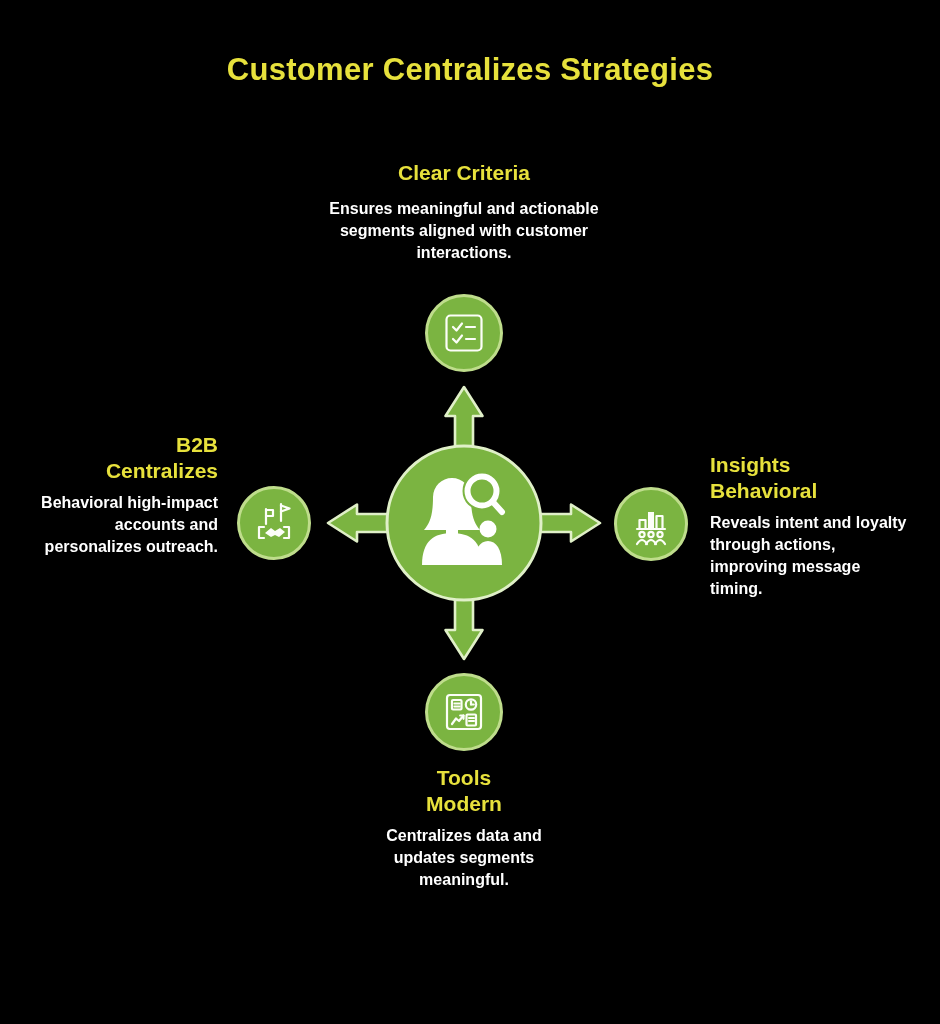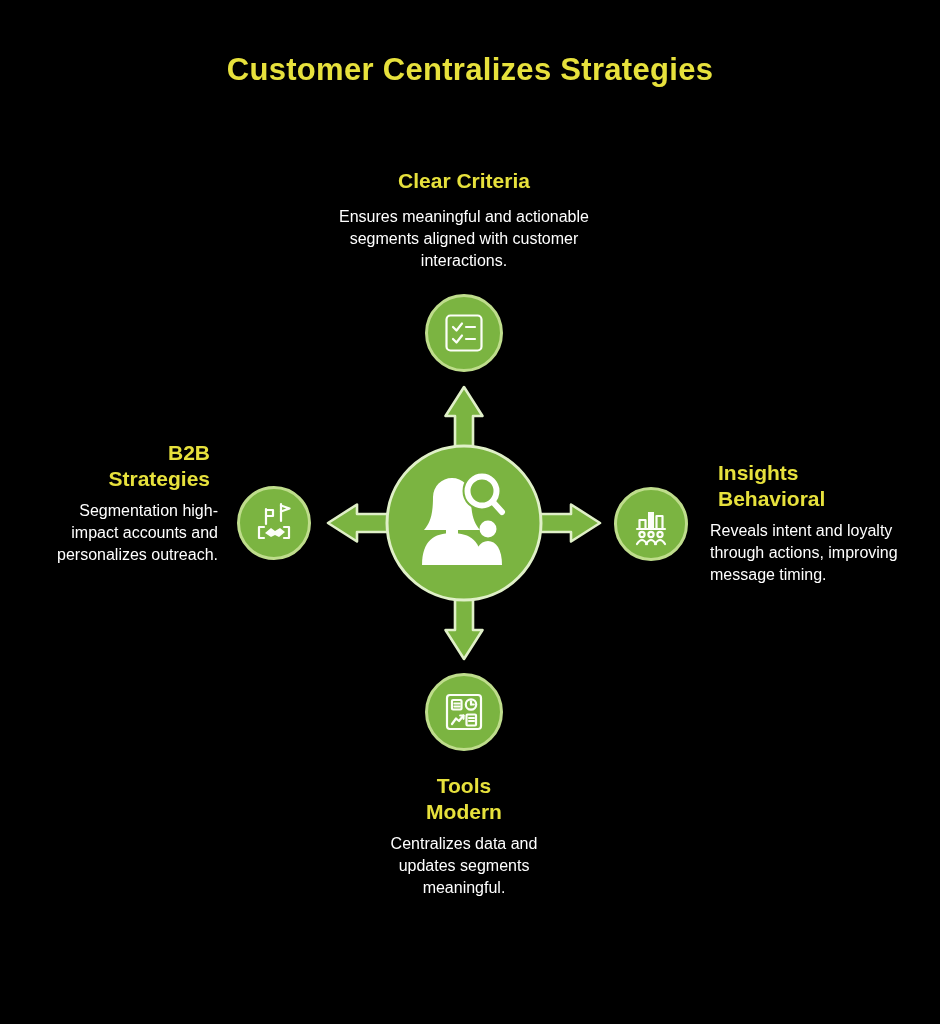--- a/index.html
+++ b/index.html
@@ -6,23 +6,23 @@
   .canvas {
     position:relative; width:940px; height:1024px; background:#000000;
     font-family:"Liberation Sans", sans-serif; overflow:hidden;
   }
   .title {
     position:absolute; top:52px; left:0; width:100%; margin:0;
     text-align:center; color:#E7E13C; font-size:31px; font-weight:bold;
     letter-spacing:0.3px;
   }
   .block { position:absolute; }
-  .heading { margin:8px; color:#E7E13C; font-size:21px; font-weight:bold; line-height:26px; }
+  .heading { margin:0; color:#E7E13C; font-size:21px; font-weight:bold; line-height:26px; }
   .h-line { display:block; }
-  .desc { margin:8px 0 0; color:#FFFFFF; font-size:16px; line-height:22px; font-weight:400; }
+  .desc { margin:8px 0 0; color:#FFFFFF; font-size:16px; line-height:22px; font-weight:700; }
 
   .block.top    { left:324px; top:160px; width:280px; text-align:center; }
   .block.top .desc { margin-top:12px; }
   .block.left   { left:8px;   top:432px; width:210px; text-align:right; }
   .block.left .desc  { width:184px; margin-left:auto; }
   .block.right  { left:710px; top:452px; width:220px; text-align:left; }
   .block.right .desc { width:206px; }
   .block.bottom { left:364px; top:765px; width:200px; text-align:center; }
   .block.bottom .desc { width:176px; margin:8px auto 0; }
 
@@ -64,23 +64,23 @@
         <line x1="25" y1="17" x2="34" y2="17"></line>
         <polyline points="12,29 15.5,32.5 21,25.5"></polyline>
         <line x1="25" y1="29" x2="34" y2="29"></line>
       </g>
     </svg>
   </div>
 
   <div class="block left">
     <h2 class="heading">
       <span class="h-line">B2B</span>
-      <span class="h-line">Strategies</span>
+      <span class="h-line">Centralizes</span>
     </h2>
-    <p class="desc">Segmentation high-impact accounts and personalizes outreach.</p>
+    <p class="desc">Behavioral high-impact accounts and personalizes outreach.</p>
   </div>
 
   <div class="node" id="node-left">
     <svg width="46" height="46" viewBox="0 0 46 46">
       <g class="icon-stroke">
         <line x1="15" y1="9" x2="15" y2="24"></line>
         <path d="M15,10 h7 v6 h-7"></path>
         <line x1="30" y1="4" x2="30" y2="21"></line>
         <path d="M30,5.5 l8.5,3 -8.5,3"></path>
         <path d="M13,27 h-5 v11 h5"></path>

